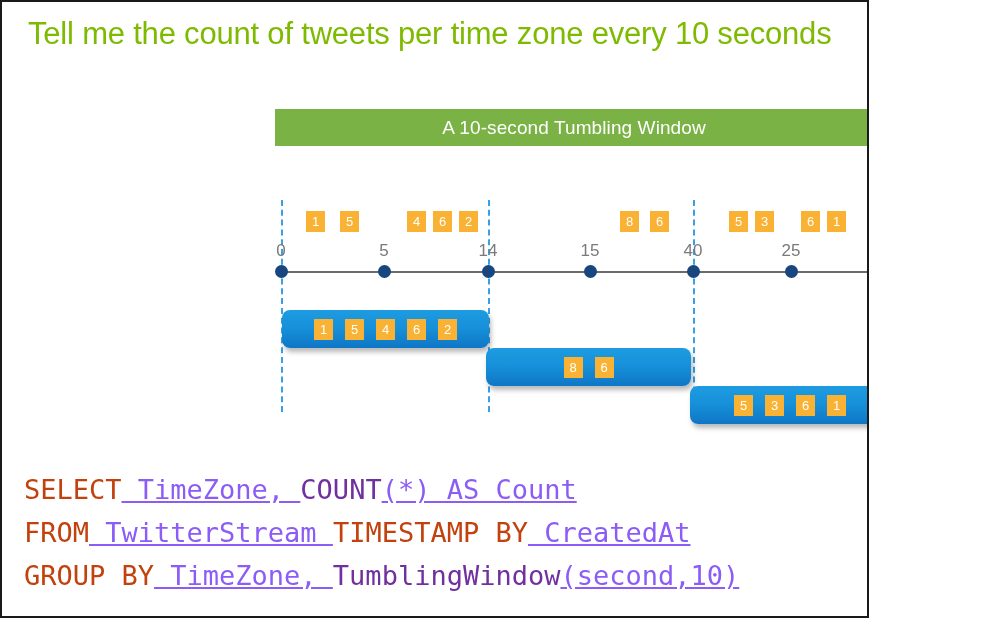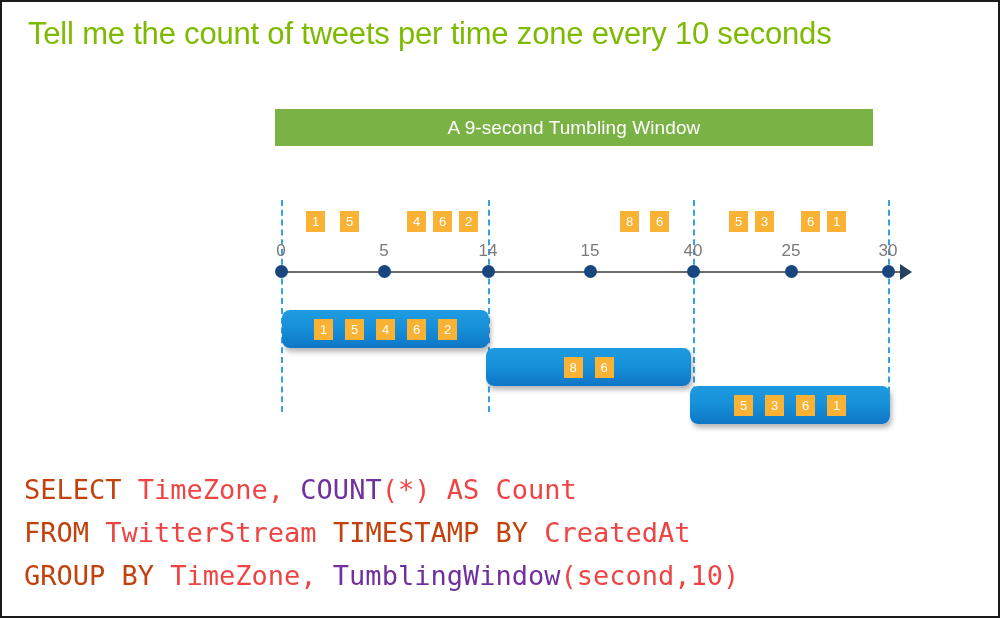--- a/index.html
+++ b/index.html
@@ -5,21 +5,21 @@
   html, body {
     margin: 0;
     padding: 0;
     background: #ffffff;
   }
   body {
     font-family: "Liberation Sans", sans-serif;
   }
   #slide {
     position: relative;
-    width: 1000px;
+    width: 869px;
     height: 618px;
     background: #ffffff;
     border: 2px solid #1a1a1a;
     box-sizing: border-box;
     overflow: hidden;
     padding-left: 15px;
   }
 
   
   #slide-title {
@@ -156,32 +156,32 @@
     left: 22px;
     top: 466px;
     font-family: "DejaVu Sans Mono", "Liberation Mono", monospace;
     font-size: 27px;
     line-height: 43px;
     color: #4d4d4d;
     white-space: pre;
   }
   #query-block .kw { color: #c2410c; }
   #query-block .fn { color: #7030A0; text-align: center; }
-  #query-block .id { color: #ef4444; }
+  #query-block .id { color: #8b5cf6; text-decoration: underline; }
   .qline { display: block; }
 </style>
 </head>
 <body>
 
 <div id="slide">
 
   <div id="slide-title">Tell me the count of tweets per time zone every 10 seconds</div>
 
   <div id="window-banner">
-    <span class="banner-label">A 9-second Tumbling Window</span>
+    <span class="banner-label">A 10-second Tumbling Window</span>
   </div>
 
   <div id="timeline-area">
     <div class="axis-line"></div>
     <div class="axis-arrow"></div>
     <div id="boundaries">
         <div class="boundary-line" style="left: 279px;"></div>
         <div class="boundary-line" style="left: 486px;"></div>
         <div class="boundary-line" style="left: 691px;"></div>
         <div class="boundary-line" style="left: 886px;"></div>

